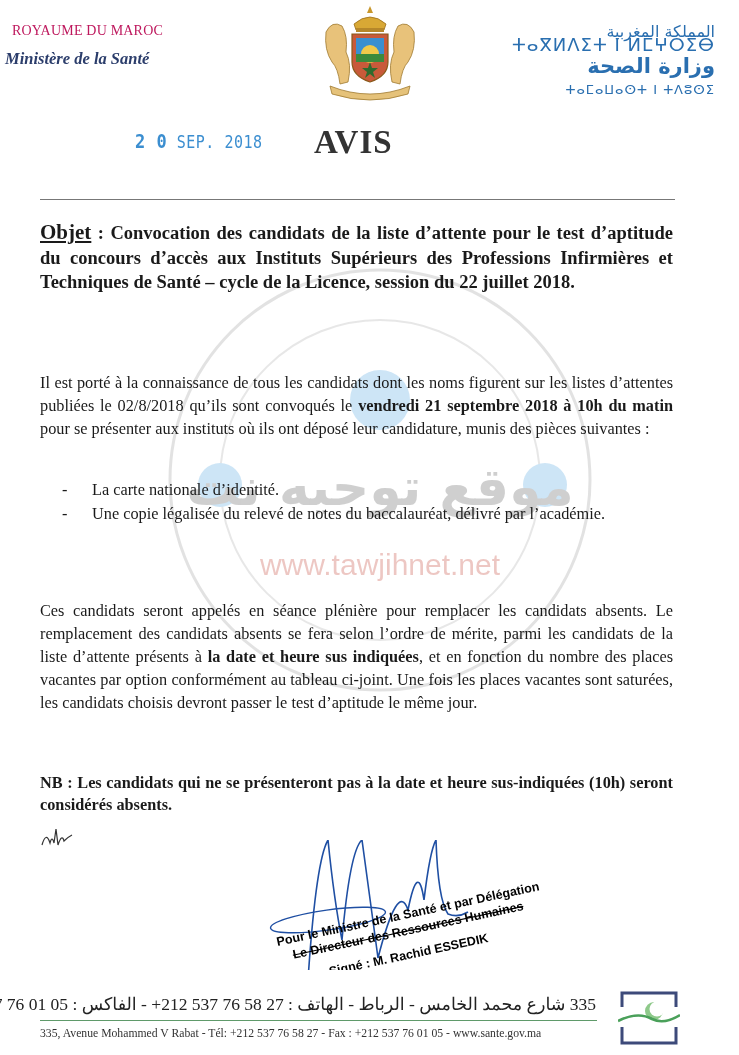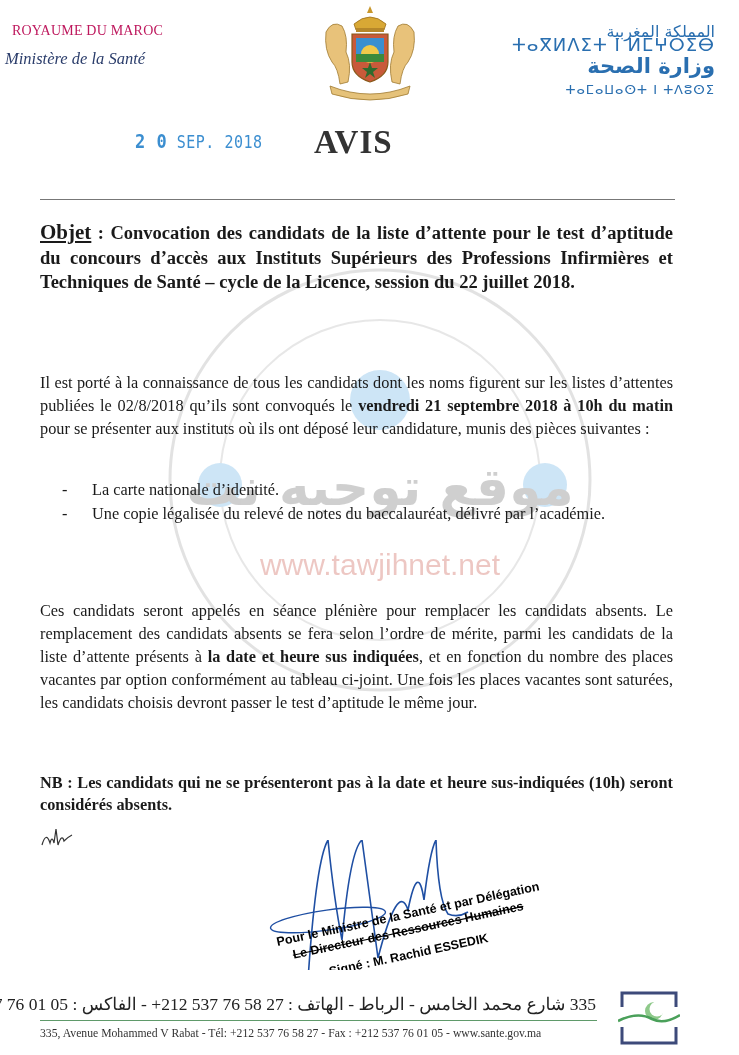--- a/index.html
+++ b/index.html
@@ -2,21 +2,21 @@
 <html><head>
 <meta charset="utf-8">
 <style>
   html, body { margin: 0; padding: 0; background: #ffffff; }
   body { width: 739px; height: 1055px; position: relative; overflow: hidden;
          font-family: "Liberation Serif", "DejaVu Serif", serif; color: #1a1a1a; }
   .abs { position: absolute; }
 
   
   .hdr-royaume { left: 12px; top: 23px; font-size: 14px; color: #be185d; letter-spacing: 0.2px; }
-  .hdr-ministere { left: 5px; top: 49px; font-size: 16.5px; font-weight: normal; font-style: italic; color: #2b3d6b; }
+  .hdr-ministere { left: 5px; top: 49px; font-size: 16.5px; font-weight: bold; font-style: italic; color: #2b3d6b; }
 
   
   .hdr-ar { right: 24px; text-align: right; color: #2a6fb0; direction: rtl; font-family: "DejaVu Sans", sans-serif; }
   .hdr-ar-1 { top: 22px; font-size: 16px; }
   .hdr-tz-1 { top: 34px; font-size: 18px; direction: ltr; letter-spacing: 1px; }
   .hdr-ar-2 { top: 54px; font-size: 21px; font-weight: bold; }
   .hdr-tz-2 { top: 82px; font-size: 13px; direction: ltr; letter-spacing: 1px; }
 
   
   .coat { left: 318px; top: 2px; width: 104px; height: 102px; }

